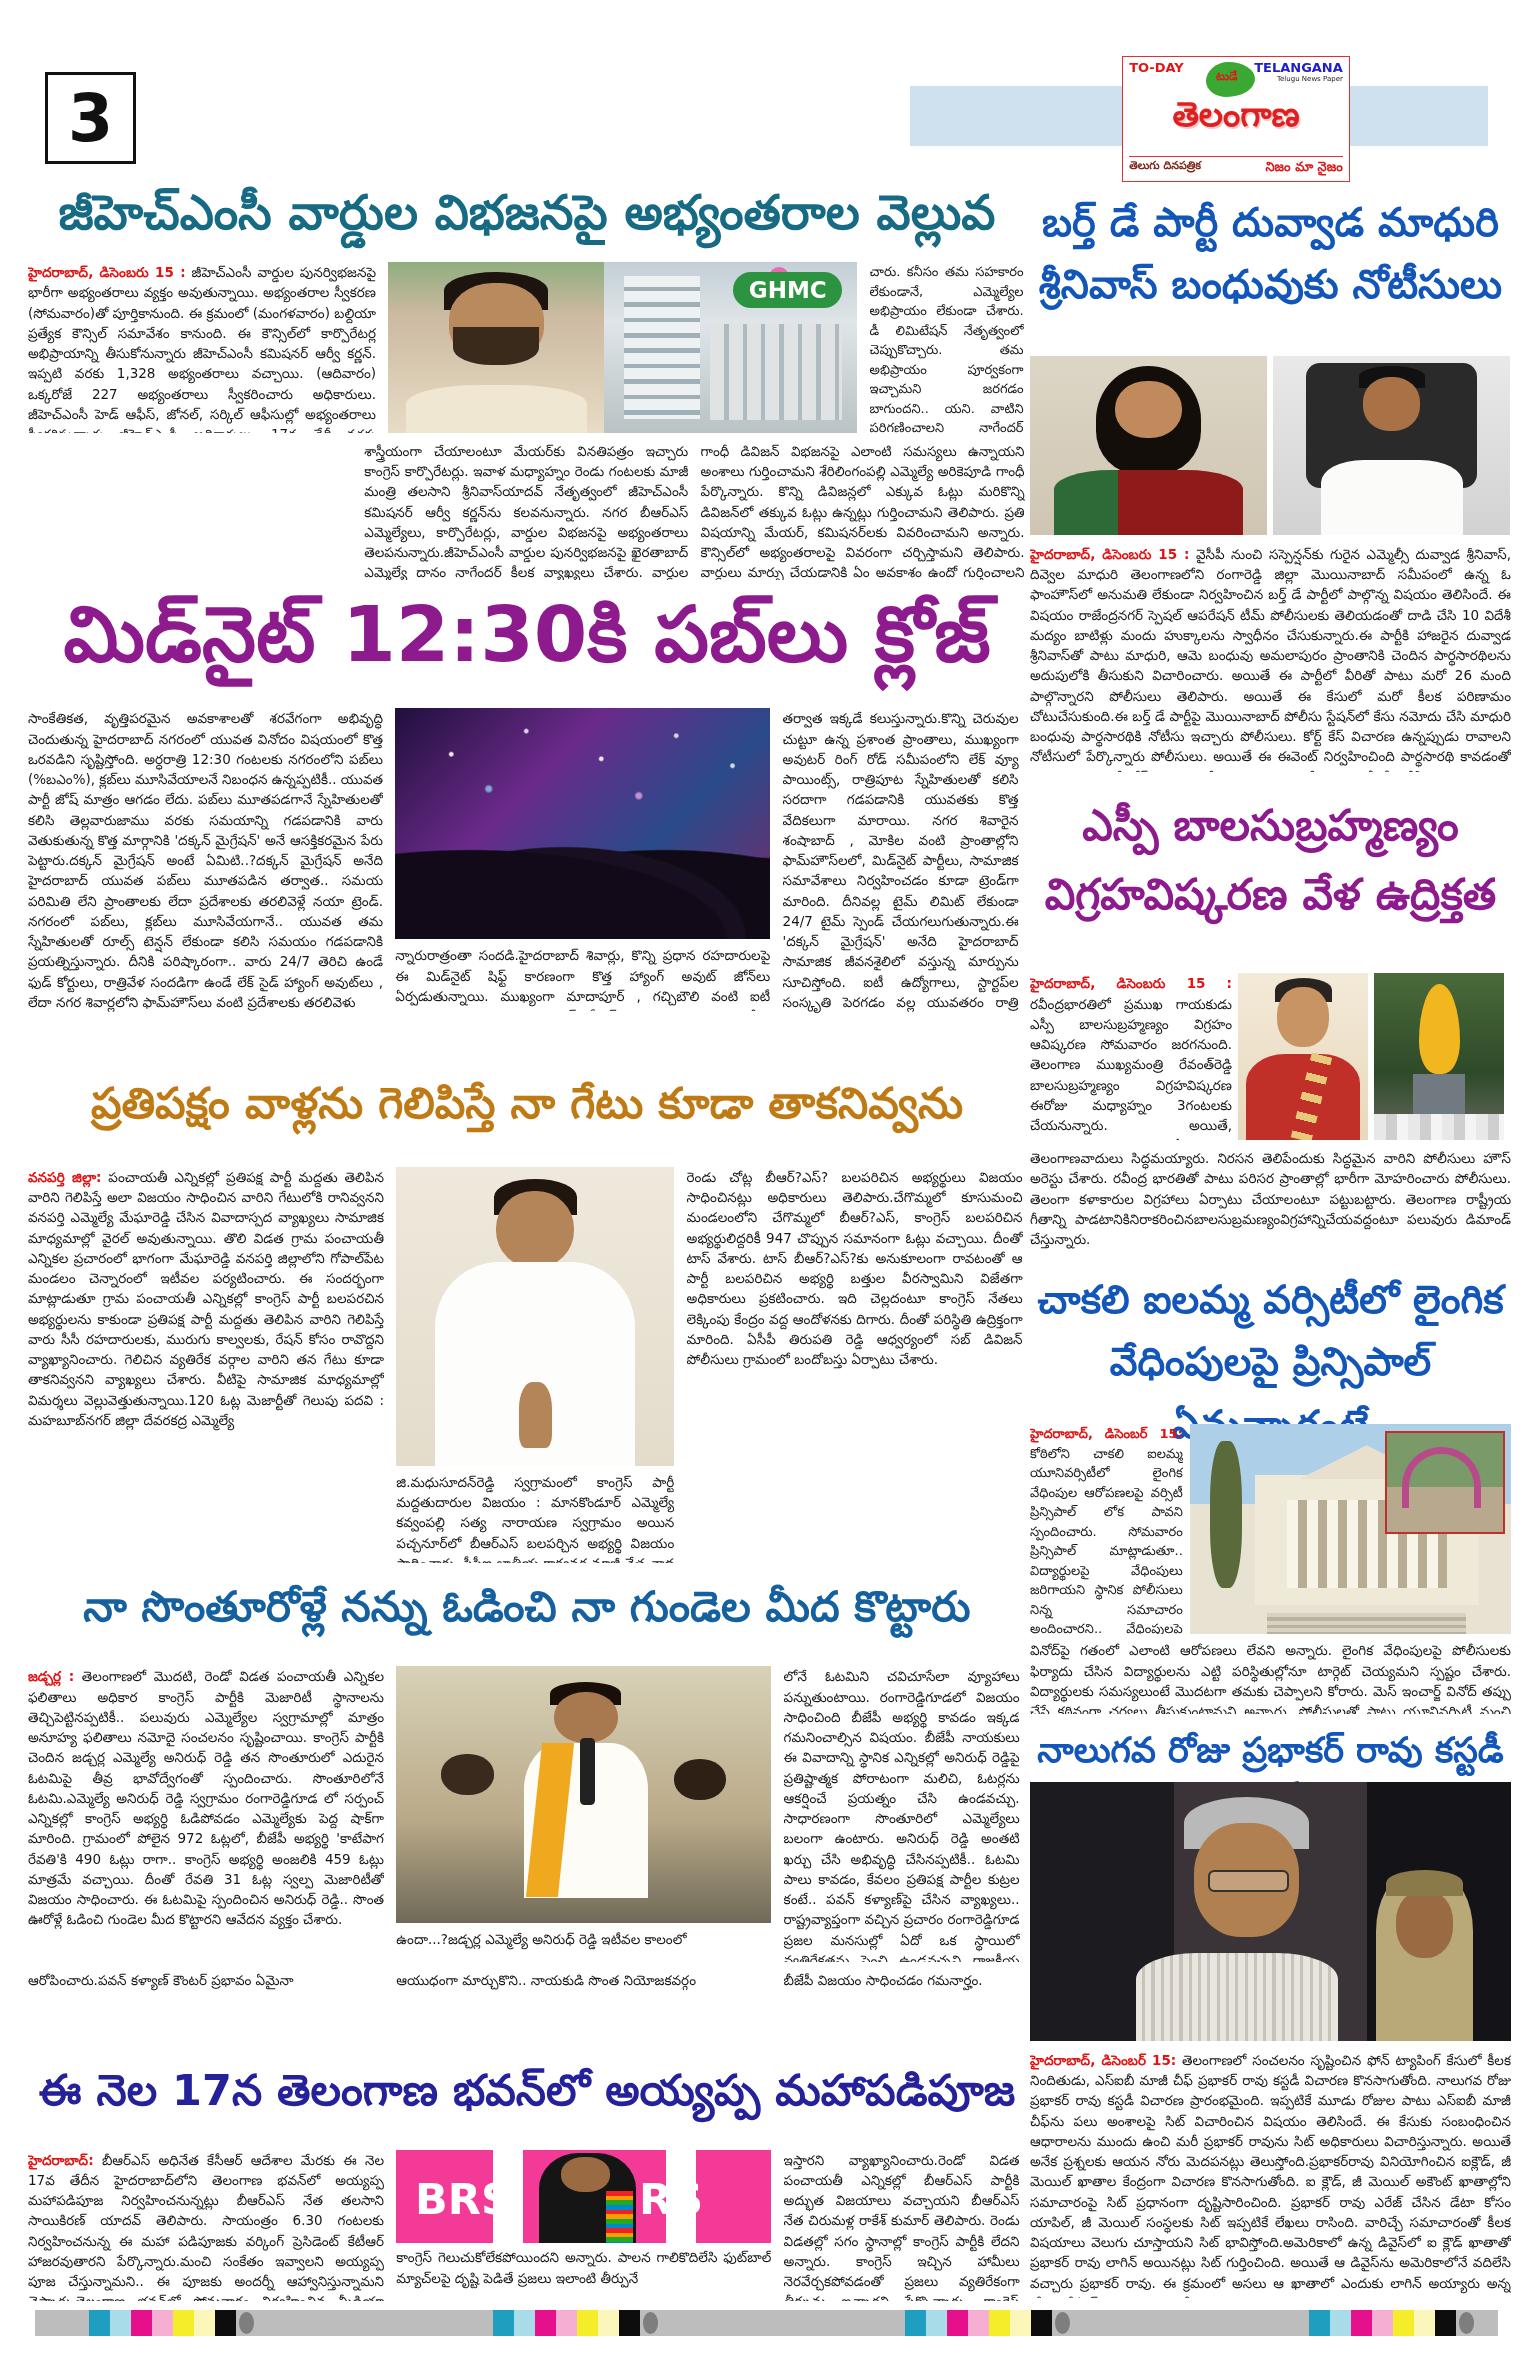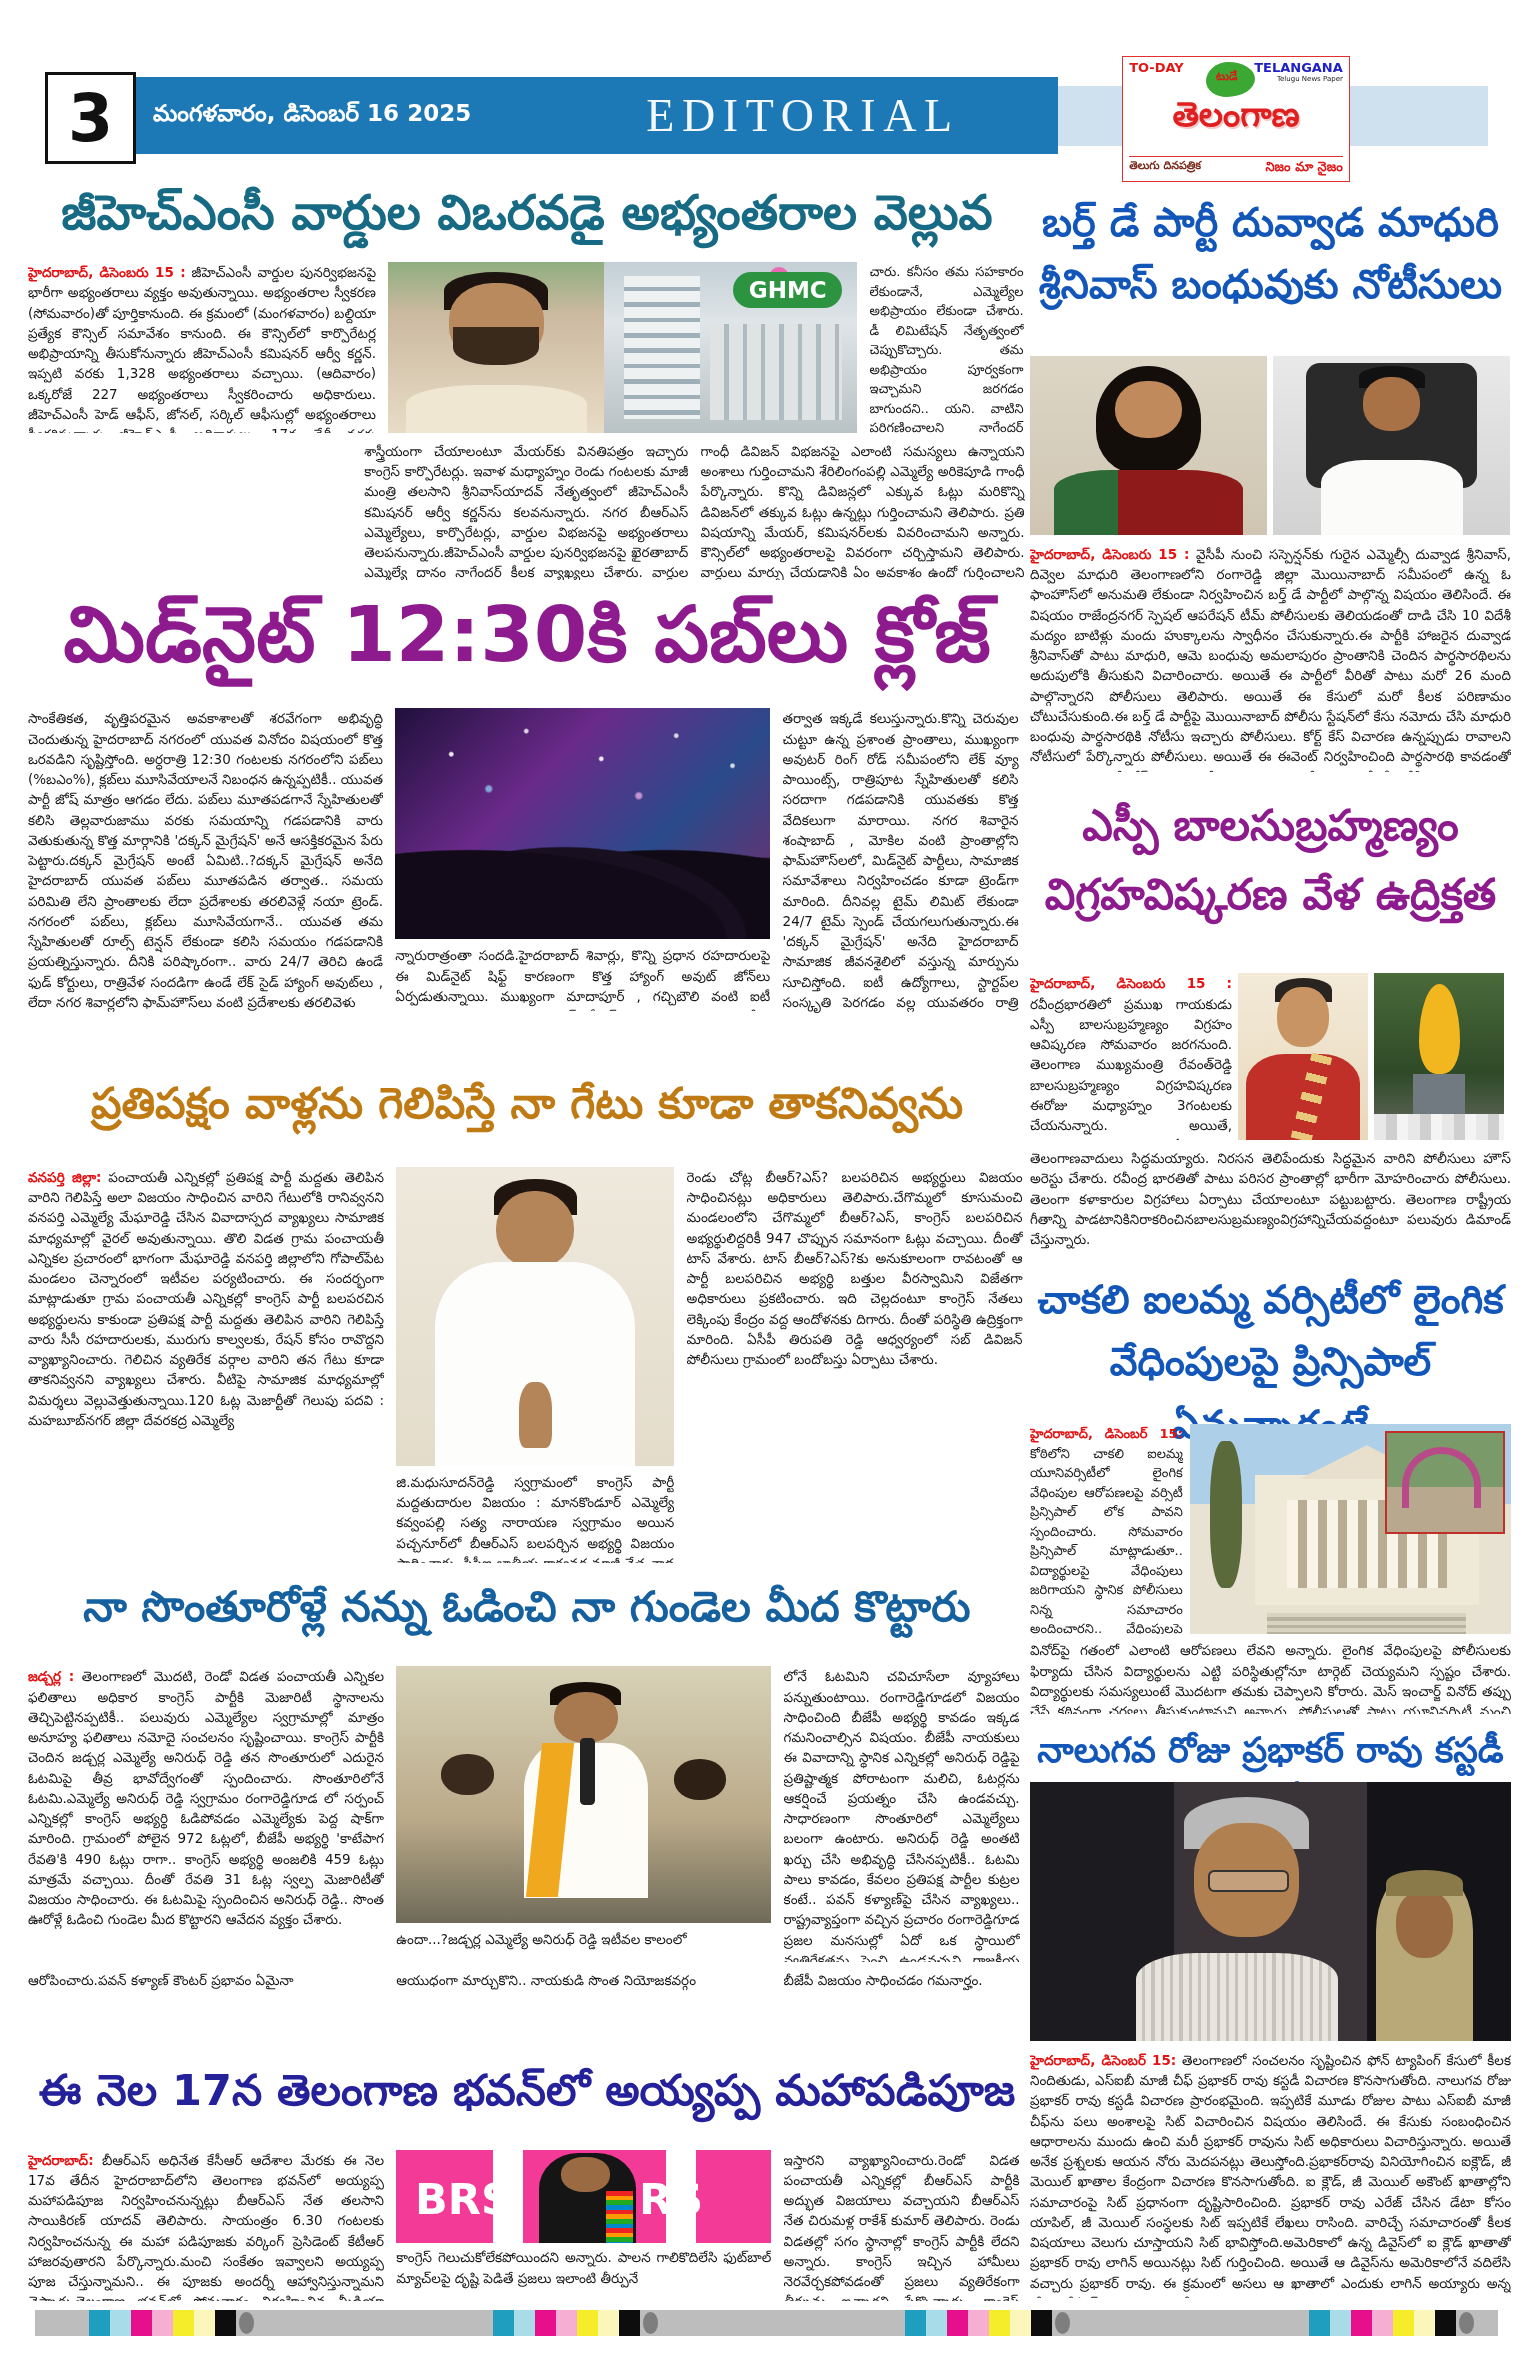--- a/index.html
+++ b/index.html
@@ -137,43 +137,39 @@
   .rg-k{background:#0d0d0d;} .rg-g{background:#bdbdbd;position:relative;}
   .rg-g b{position:absolute;left:3.1px;top:2.3px;width:14.6px;height:21.6px;background:#7e7e7e;border-radius:50%;}
 </style>
 </head>
 <body>
 
 <div class="page">
 
   <div class="lightband"></div>
   <div class="pagenum">3</div>
-  <div class="bluebar">
-    <span class="date">మంగళవారం, డిసెంబర్ 16  2025</span>
-    <span class="edtitle">EDITORIAL</span>
-  </div>
   <div class="logo">
     <div class="lrow">
       <span class="today">TO-DAY</span>
       <span>
         <div class="tg">TELANGANA</div>
         <div class="sub">Telugu News Paper</div>
       </span>
     </div>
     <div class="map"></div>
     <div class="overlay">టుడే</div>
     <div class="script">తెలంగాణ</div>
     <div class="lbot">
       <span class="lbl">తెలుగు దినపత్రిక</span>
       <span class="lbr">నిజం మా నైజం</span>
     </div>
   </div>
 
   <div class="article" style="left:28px;top:182px;width:998px;height:398px;">
-    <div class="hl" style="font-size:48px;color:#176a84;height:74px;">జీహెచ్ఎంసీ వార్డుల విఒరవడై అభ్యంతరాల వెల్లువ</div>
+    <div class="hl" style="font-size:48px;color:#176a84;height:74px;">జీహెచ్ఎంసీ వార్డుల విభజనపై అభ్యంతరాల వెల్లువ</div>
     <div class="cols" style="margin-top:6.2px;height:171px;">
       <div class="col body-text" style="width:348px;">
         <span class="dateline">హైదరాబాద్, డిసెంబరు 15 :</span>
         <span>జీహెచ్ఎంసీ వార్డుల పునర్విభజనపై భారీగా అభ్యంతరాలు వ్యక్తం అవుతున్నాయి. అభ్యంతరాల స్వీకరణ (సోమవారం)తో పూర్తికానుంది. ఈ క్రమంలో (మంగళవారం) బల్దియా ప్రత్యేక కౌన్సిల్ సమావేశం కానుంది. ఈ కౌన్సిల్‌లో కార్పొరేటర్ల అభిప్రాయాన్ని తీసుకోనున్నారు జీహెచ్ఎంసీ కమిషనర్ ఆర్వీ కర్ణన్. ఇప్పటి వరకు 1,328 అభ్యంతరాలు వచ్చాయి. (ఆదివారం) ఒక్కరోజే 227 అభ్యంతరాలు స్వీకరించారు అధికారులు. జీహెచ్ఎంసీ హెడ్ ఆఫీస్, జోనల్, సర్కిల్ ఆఫీసుల్లో అభ్యంతరాలు స్వీకరిస్తున్నారు జీహెచ్ఎంసీ అధికారులు. 17వ తేదీ వరకు అభ్యంతరాలను స్వీకరించనున్నారు. ఈ నేపథ్యంలోనే వార్డుల విభజనపై అభ్యంతరాలు తెలపడానికి జీహెచ్ఎంసీకి క్యూ కట్టారు నగర ఎమ్మెల్యేలు. జీహెచ్ఎంసీ కమిషనర్ ఆర్వీ కర్ణన్‌కు మల్కాజ్‌గిరి ఎమ్మెల్యే మరి రాజశేఖర్ రెడ్డి వినతిపత్రం ఇచ్చారు. మేయర్‌కు వినతిపత్రం.జీహెచ్ఎంసీ ప్రధాన కార్యాలయంలో కాంగ్రెస్, ఎమ్మెల్సీలు, ఎమ్మెల్యేలు కార్పొరేటర్లతో మేయర్ గద్వాల విజయలక్ష్మి సమావేశం అయ్యారు. వార్డుల పునర్విభజన</span>
       </div>
       <div class="ph ph-ghmc" style="width:469px;height:171px;">
         <div class="pman">
           <div class="hair"></div>
             <div class="face"></div>
             <div class="beard"></div>

